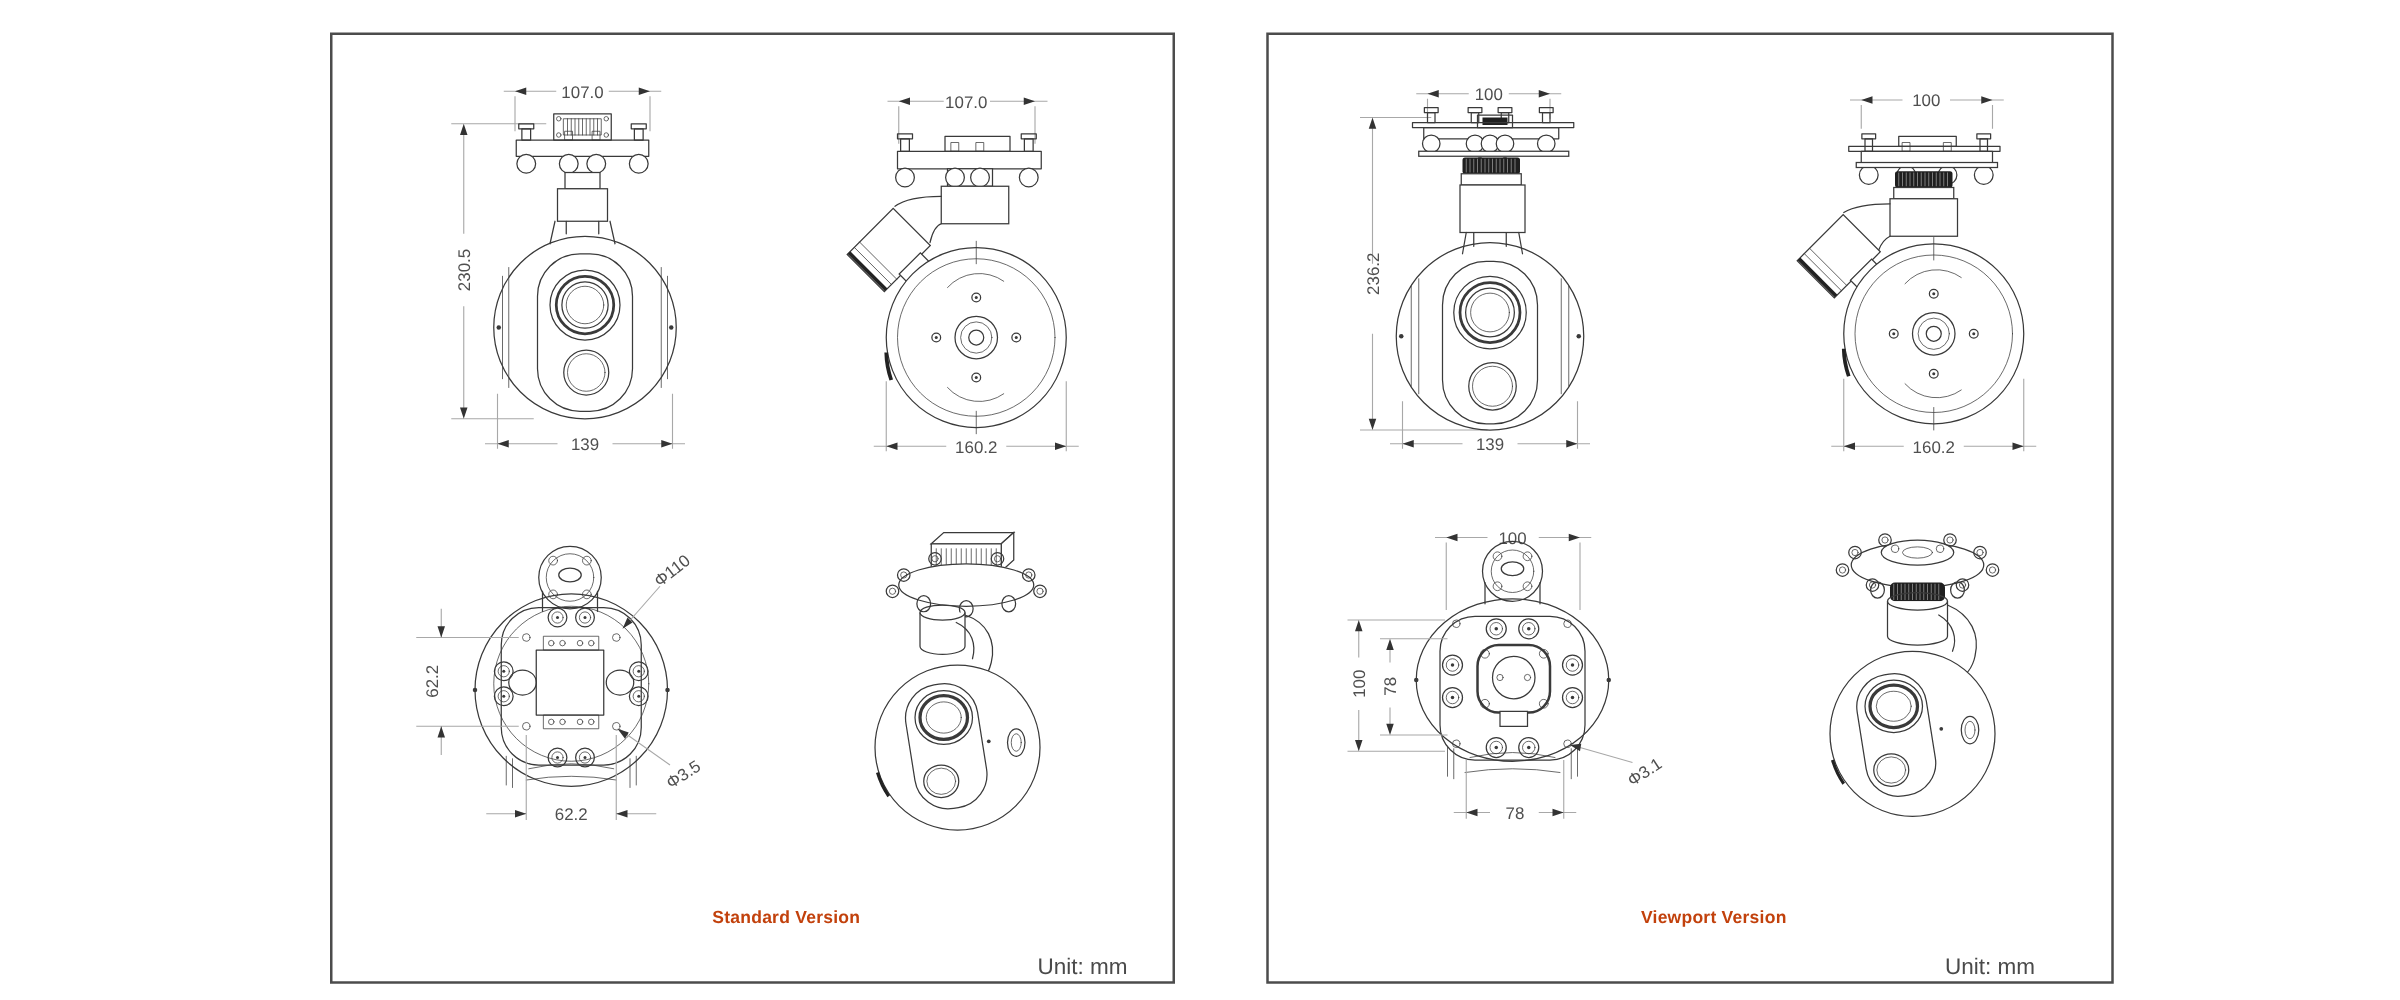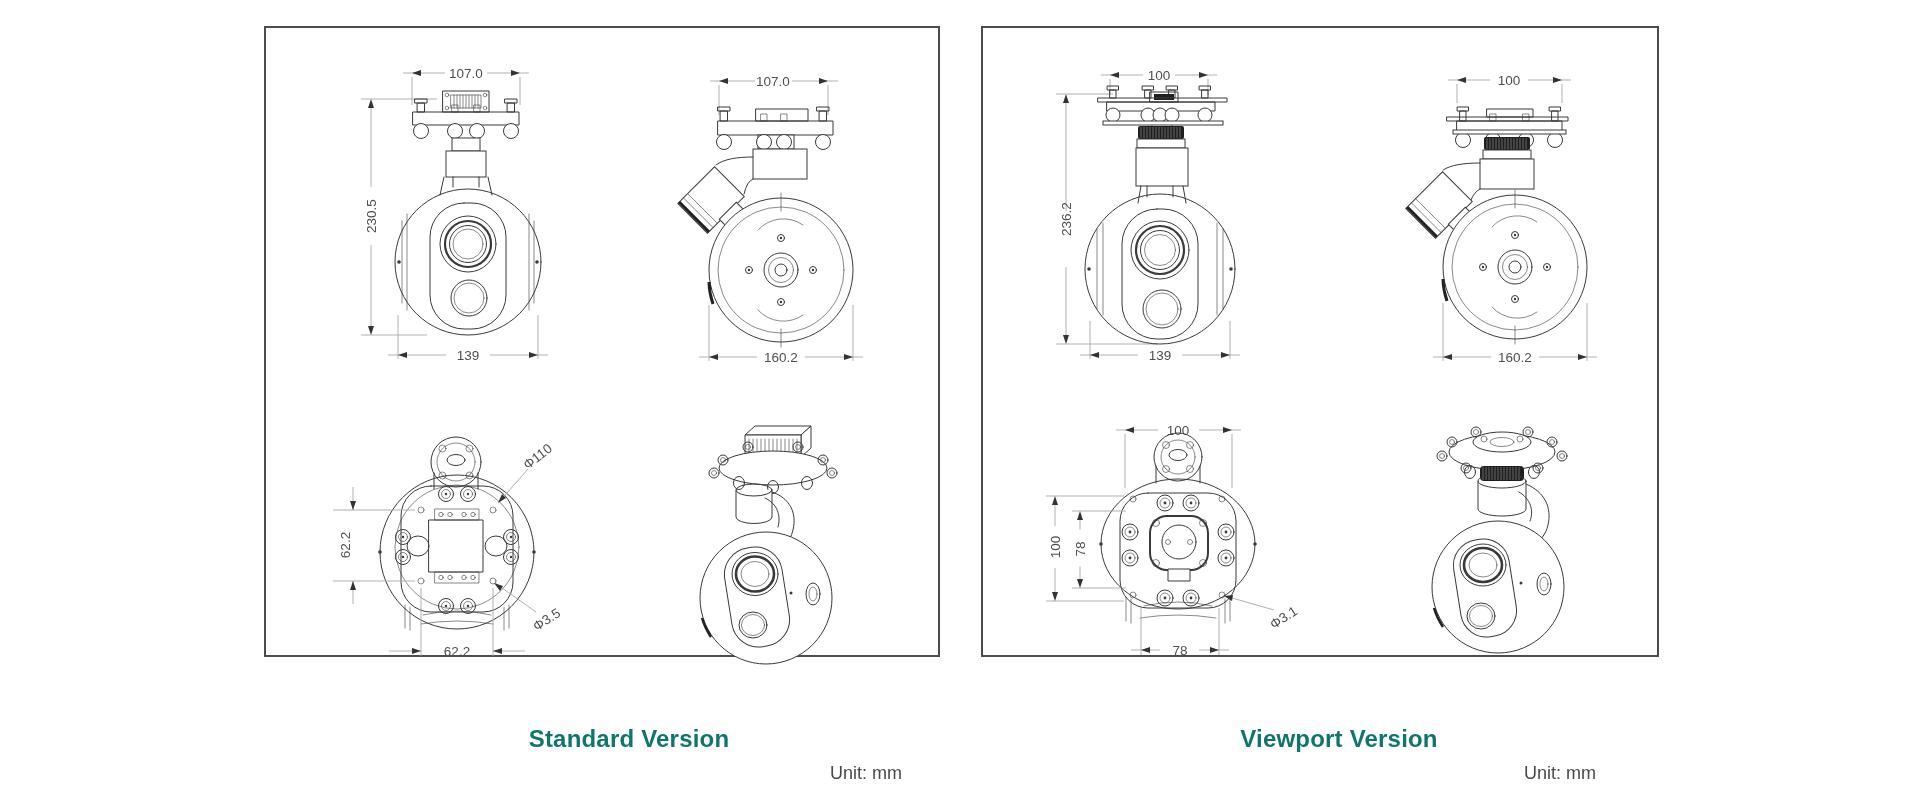--- a/index.html
+++ b/index.html
@@ -1,24 +1,24 @@
 <!DOCTYPE html>
 <html><head>
 <meta charset="utf-8">
 <style>
   html,body{margin:0;padding:0;background:#ffffff;}
   body{width:1920px;height:800px;position:relative;overflow:hidden;
        font-family:"Liberation Sans",sans-serif;}
-  .panel{position:absolute;top:26px;height:631px;background:#fff;
+  .panel{position:absolute;top:26px;height:761px;background:#fff;
          border:2px solid #4c4c4c;box-sizing:border-box;}
   #panel-standard{left:264px;width:676px;}
-  #panel-viewport{left:981px;width:678px;}
+  #panel-viewport{left:1013px;width:678px;}
   .view{position:absolute;}
   .caption{position:absolute;transform:translateX(-50%);white-space:nowrap;
-           font-size:24px;color:#0f766e;font-weight:bold;letter-spacing:.2px;}
+           font-size:14px;color:#c2410c;font-weight:bold;letter-spacing:.2px;}
   .unit{position:absolute;transform:translateX(-50%);white-space:nowrap;
         font-size:18px;color:#4a4a4a;font-weight:normal;margin-top:36px;}
   
   svg .ln{fill:none;stroke:#3a3a3a;stroke-width:1;stroke-linejoin:round;stroke-linecap:round;}
   svg .lnf{fill:#fff;stroke:#3a3a3a;stroke-width:1;}
   svg .th{stroke-width:.6;}
   svg .b2{stroke-width:2.2;}
   svg .dk{fill:#1f1f1f;stroke:none;}
   svg .dkln{fill:none;stroke:#222;stroke-width:3;}
   svg .rib{fill:none;stroke:#8a8a8a;stroke-width:.7;}

